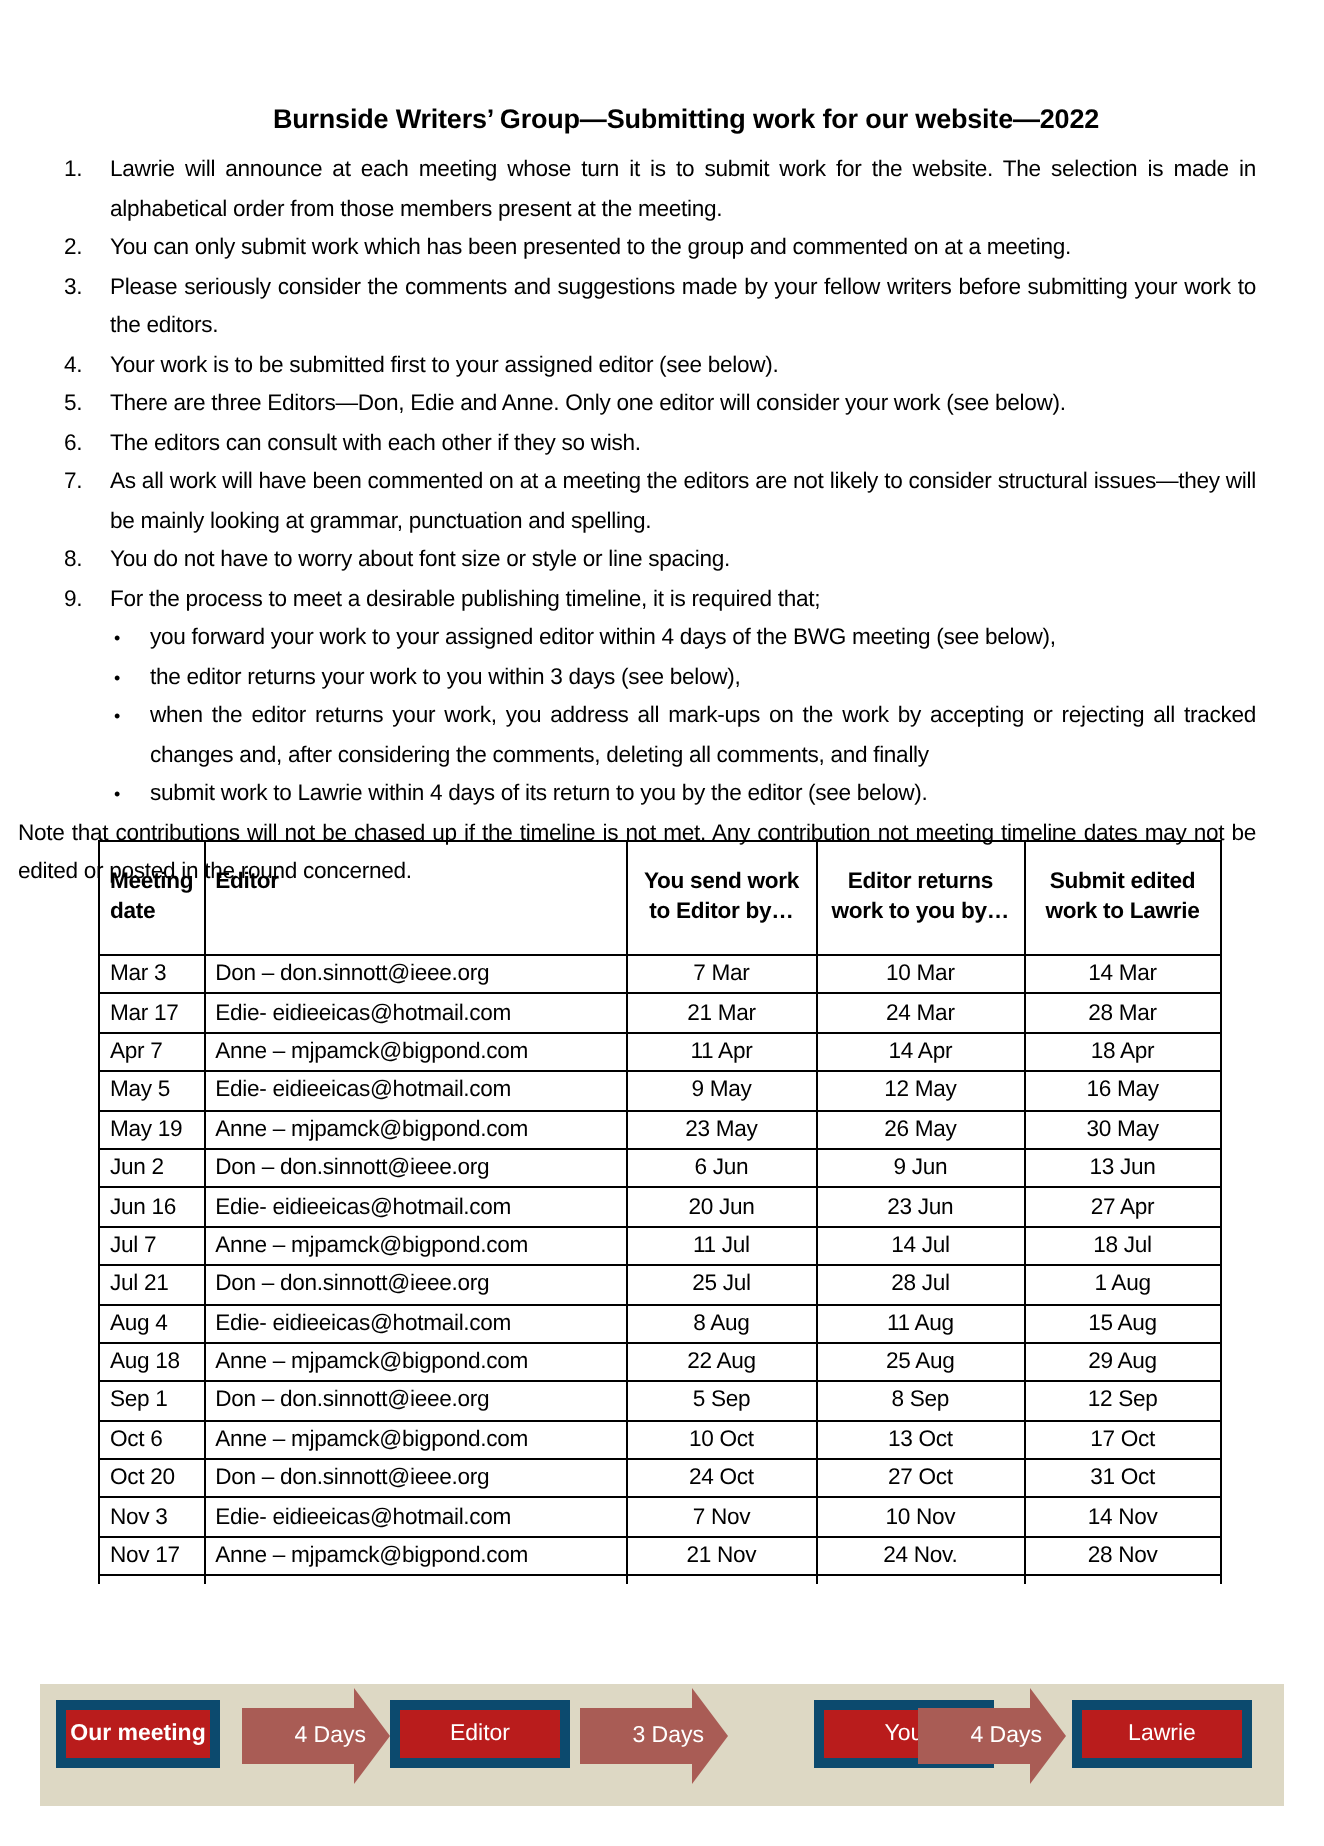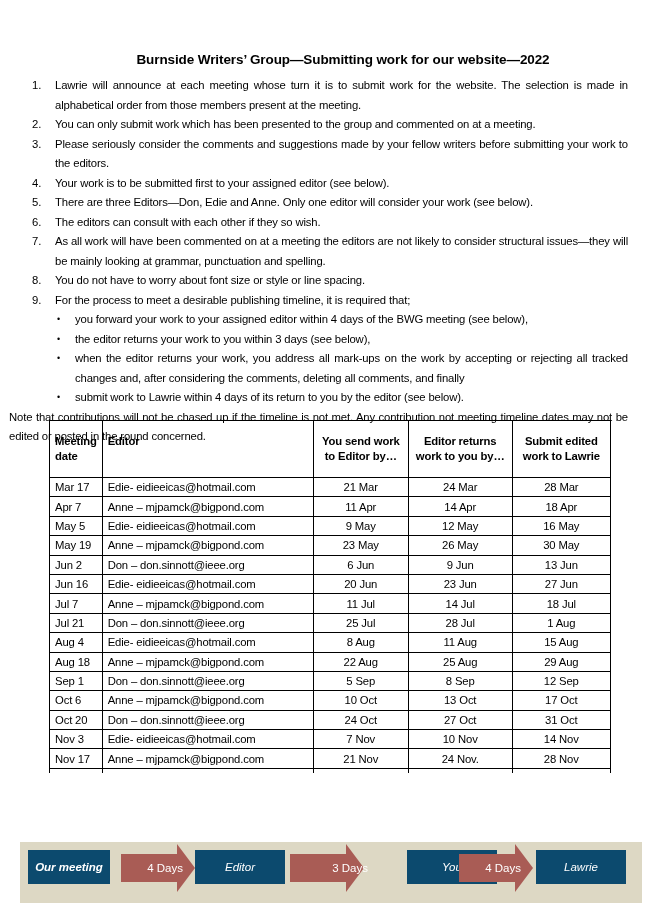--- a/index.html
+++ b/index.html
@@ -20,22 +20,22 @@
   table.sched { position: absolute; top: 420px; left: 49px; width: 562px;
                 border-collapse: collapse; font-size: 11.3px; letter-spacing: -0.15px; }
   table.sched th, table.sched td { border: 1px solid #000; padding: 0 5px; height: 18.4px; }
   table.sched th { font-weight: bold; vertical-align: top; line-height: 15px; padding-top: 13px; height: 43px; }
   .c1 { width: 41px; text-align: left; }
   .c2 { width: 200px; text-align: left; }
   .c3, .c4, .c5 { text-align: center; margin-left: 27px; }
   table.sched th.c3, table.sched th.c4, table.sched th.c5 { text-align: center; }
   table.sched tr.empty td { height: 4px; border-bottom: none; }
   .flow { position: absolute; top: 842px; left: 20px; width: 622px; height: 61px; background: #ddd8c4; }
-  .fbox { position: absolute; top: 8px; height: 34px; background: #0c4a6e; border: 1px solid #0c4a6e;
-          color: #fff; font-size: 11.5px; display: flex; align-items: center; justify-content: center; box-sizing: border-box; font-style: italic; }
+  .fbox { position: absolute; top: 8px; height: 34px; background: #b91c1c; border: 5px solid #0c4a6e;
+          color: #fff; font-size: 11.5px; display: flex; align-items: center; justify-content: center; box-sizing: border-box; }
   .fbox.bold { font-weight: bold; }
   .farrow { position: absolute; top: 2px; height: 48px; }
   .farrow .body { position: absolute; top: 10px; left: 0; height: 28px; background: #a95c55; }
   .farrow .head { position: absolute; top: 0; width: 0; height: 0;
                   border-top: 24px solid transparent; border-bottom: 24px solid transparent;
                   border-left: 18px solid #a95c55; }
   .farrow .lbl { position: absolute; top: 10px; left: 0; height: 28px; line-height: 28px;
                  color: #fff; font-size: 11.5px; text-align: right; }
 </style>
 </head>
@@ -106,20 +106,27 @@
     <tr>
       <th class="c1">Meeting date</th>
       <th class="c2">Editor</th>
       <th class="c3">You send work to Editor by…</th>
       <th class="c4">Editor returns work to you by…</th>
       <th class="c5">Submit edited work to Lawrie</th>
     </tr>
   </thead>
   <tbody id="sched-body">
       <tr>
+        <td class="c1">Mar 3</td>
+        <td class="c2">Don – don.sinnott@ieee.org</td>
+        <td class="c3">7 Mar</td>
+        <td class="c4">10 Mar</td>
+        <td class="c5">14 Mar</td>
+      </tr>
+      <tr>
         <td class="c1">Mar 17</td>
         <td class="c2">Edie- eidieeicas@hotmail.com</td>
         <td class="c3">21 Mar</td>
         <td class="c4">24 Mar</td>
         <td class="c5">28 Mar</td>
       </tr>
       <tr>
         <td class="c1">Apr 7</td>
         <td class="c2">Anne – mjpamck@bigpond.com</td>
         <td class="c3">11 Apr</td>
@@ -145,21 +152,21 @@
         <td class="c2">Don – don.sinnott@ieee.org</td>
         <td class="c3">6 Jun</td>
         <td class="c4">9 Jun</td>
         <td class="c5">13 Jun</td>
       </tr>
       <tr>
         <td class="c1">Jun 16</td>
         <td class="c2">Edie- eidieeicas@hotmail.com</td>
         <td class="c3">20 Jun</td>
         <td class="c4">23 Jun</td>
-        <td class="c5">27 Jun</td>
+        <td class="c5">27 Apr</td>
       </tr>
       <tr>
         <td class="c1">Jul 7</td>
         <td class="c2">Anne – mjpamck@bigpond.com</td>
         <td class="c3">11 Jul</td>
         <td class="c4">14 Jul</td>
         <td class="c5">18 Jul</td>
       </tr>
       <tr>
         <td class="c1">Jul 21</td>
@@ -231,21 +238,21 @@
   <div class="fbox bold" style="left:8px; width:82px;">Our meeting</div>
   <div class="farrow" style="left:101px; width:74px;">
     <div class="body" style="width:56px;"></div>
       <div class="head" style="left:56px;"></div>
     <div class="lbl" style="width:62px;">4 Days</div>
   </div>
   <div class="fbox" style="left:175px; width:90px;">Editor</div>
   <div class="farrow" style="left:270px; width:74px;">
     <div class="body" style="width:56px;"></div>
       <div class="head" style="left:56px;"></div>
-    <div class="lbl" style="width:62px;padding-left:16px;">3 Days</div>
+    <div class="lbl" style="width:62px;">3 Days</div>
   </div>
   <div class="fbox" style="left:344px; width:90px;margin-left:43px;">You</div>
   <div class="farrow" style="left:439px; width:74px;">
     <div class="body" style="width:56px;"></div>
       <div class="head" style="left:56px;"></div>
     <div class="lbl" style="width:62px;">4 Days</div>
   </div>
   <div class="fbox" style="left:516px; width:90px;">Lawrie</div>
 </div>
 

